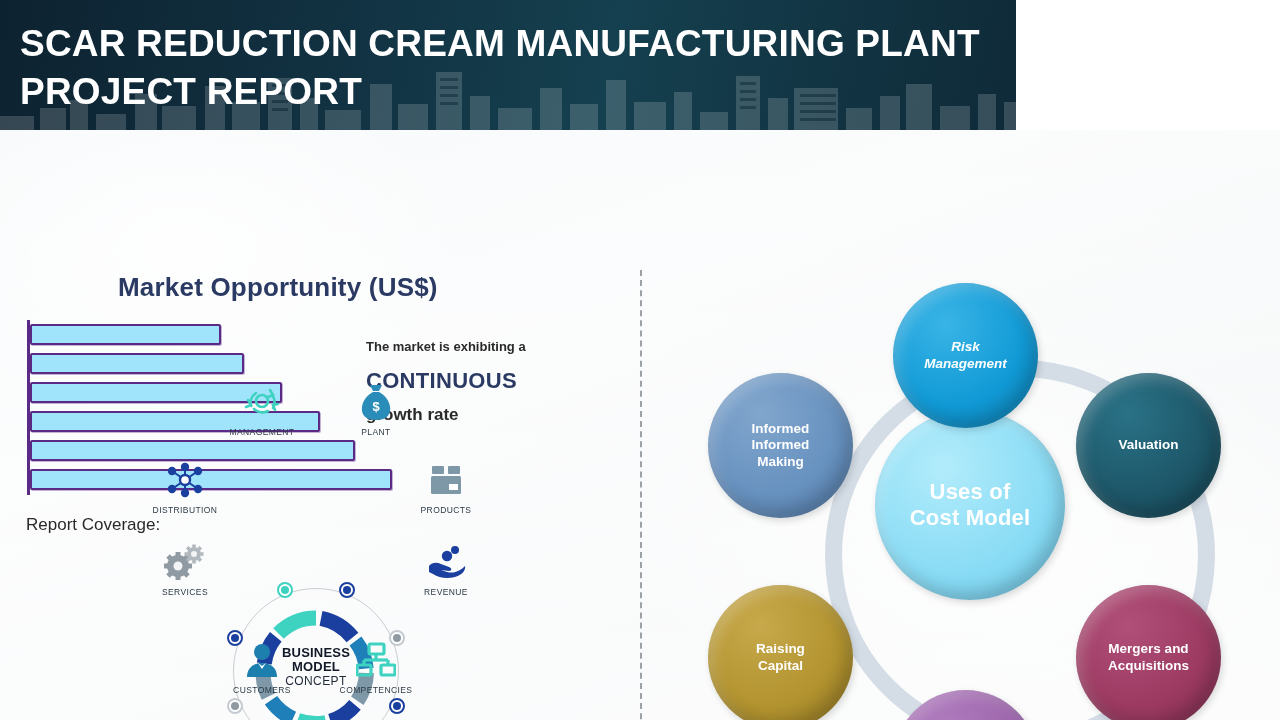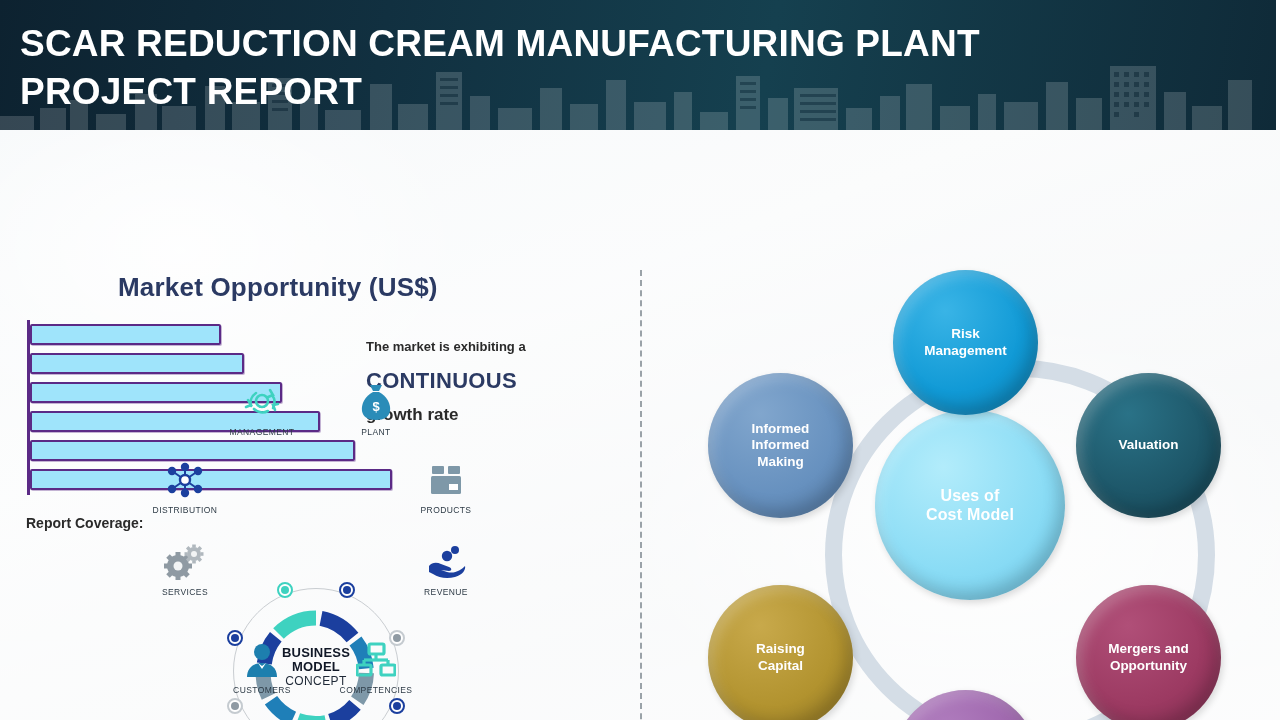--- a/index.html
+++ b/index.html
@@ -5,21 +5,21 @@
   * { margin:0; padding:0; box-sizing:border-box; }
   html,body { width:1280px; height:720px; overflow:hidden; }
   body {
     font-family:"Liberation Sans", sans-serif;
     background:#ffffff;
     position:relative;
   }
 
   
   .header {
-    position:absolute; left:0; top:0; width:1276px; height:130px;
+    position:absolute; left:0; top:0; width:1016px; height:130px;
     background:linear-gradient(100deg,#0d2230 0%,#113040 30%,#15404f 60%,#0f2a38 100%);
     overflow:hidden;
     padding-left:32px;
   }
   .header .skyline {
     position:absolute; left:0; bottom:0; width:1280px; height:72px;
     opacity:.55;
   }
   .header .title {
     position:absolute; left:20px; top:20px; width:1060px;
@@ -67,21 +67,21 @@
     box-shadow:1px 1px 0 rgba(91,42,134,.35);
   }
 
   .txt-block { position:absolute; left:366px; top:205px; width:270px; }
   .txt-line1 { font-size:13px; font-weight:bold; color:#2a2a2a; line-height:24px; }
   .txt-big   { font-size:22px; font-weight:bold; color:#2b3a63; line-height:44px; letter-spacing:.3px; }
   .txt-line3 { font-size:17px; font-weight:bold; color:#2a2a2a; line-height:24px; }
 
   .coverage-label {
     position:absolute; left:26px; top:385px;
-    font-size:14px; font-weight:bold; color:#2a2a2a;text-align:center;
+    font-size:17px; font-weight:normal; color:#2a2a2a;text-align:center;
   }
 
   
   .bm { position:absolute; left:233px; top:458px; width:166px; height:166px; }
   .bm .outer-ring {
     position:absolute; left:0; top:0; width:166px; height:166px;
     border:1px solid #c9cdd1; border-radius:50%;
   }
   .bm .donut { position:absolute; left:18px; top:18px; width:130px; height:130px; }
   .bm .center-txt {
@@ -111,21 +111,21 @@
     position:absolute; left:135px; top:95px; width:390px; height:390px;
     border:17px solid #d4dde6; border-radius:50%;
   }
   .bub {
     position:absolute; border-radius:50%;
     display:flex; align-items:center; justify-content:center; text-align:center;
     color:#ffffff; font-weight:bold; line-height:1.2;
     box-shadow:inset -6px -8px 16px rgba(0,0,0,.20), inset 5px 6px 14px rgba(255,255,255,.25), 2px 3px 7px rgba(0,0,0,.14);
   }
   .bub span { display:block; padding:0 6px; }
-  .bub-center { font-size:16px; letter-spacing:.2px; }
+  .bub-center { font-size:22px; letter-spacing:.2px; }
   .bub-outer  { font-size:13.5px; }
 </style>
 </head>
 <body>
 
 <div class="header">
   <svg class="skyline" viewBox="0 0 1280 72" preserveAspectRatio="none">
     <g fill="#ffffff" opacity="0.30">
       <rect x="40" y="50" width="26" height="22"></rect>
         <rect x="70" y="42" width="18" height="30"></rect>
@@ -407,37 +407,37 @@
   <div class="wheel">
     <div class="ring"></div>
 
     <div class="bub bub-center" style="left:185px; top:145px; width:190px; height:190px; background:radial-gradient(circle at 36% 30%, #b2ecfb, #8adcf5 58%, #73cfef 100%);">
       <div>
         <span>Uses of</span>
         <span>Cost Model</span>
       </div>
     </div>
 
-    <div class="bub bub-outer" style="left:203px; top:5px; width:145px; height:145px; background:radial-gradient(circle at 36% 28%, #39b4e6, #119ad6 58%, #0d84b9 100%);">
+    <div class="bub bub-outer" style="left:203px; top:18px; width:145px; height:145px; background:radial-gradient(circle at 36% 28%, #39b4e6, #119ad6 58%, #0d84b9 100%);font-style:italic;">
       <div>
         <span>Risk</span>
         <span>Management</span>
       </div>
     </div>
 
     <div class="bub bub-outer" style="left:386px; top:108px; width:145px; height:145px; background:radial-gradient(circle at 36% 28%, #2a7287, #1d5668 58%, #154454 100%);">
       <div>
         <span>Valuation</span>
       </div>
     </div>
 
     <div class="bub bub-outer" style="left:386px; top:320px; width:145px; height:145px; background:radial-gradient(circle at 36% 28%, #b04f78, #9c3a62 58%, #842f52 100%);">
       <div>
         <span>Mergers and</span>
-        <span>Opportunity</span>
+        <span>Acquisitions</span>
       </div>
     </div>
 
     <div class="bub bub-outer" style="left:203px; top:425px; width:145px; height:145px; background:radial-gradient(circle at 36% 28%, #b07dbe, #9c63ab 58%, #875395 100%);">
       
     </div>
 
     <div class="bub bub-outer" style="left:18px; top:320px; width:145px; height:145px; background:radial-gradient(circle at 36% 28%, #c8a94b, #b2932f 58%, #9a7e25 100%);">
       <div>
         <span>Raising</span>

